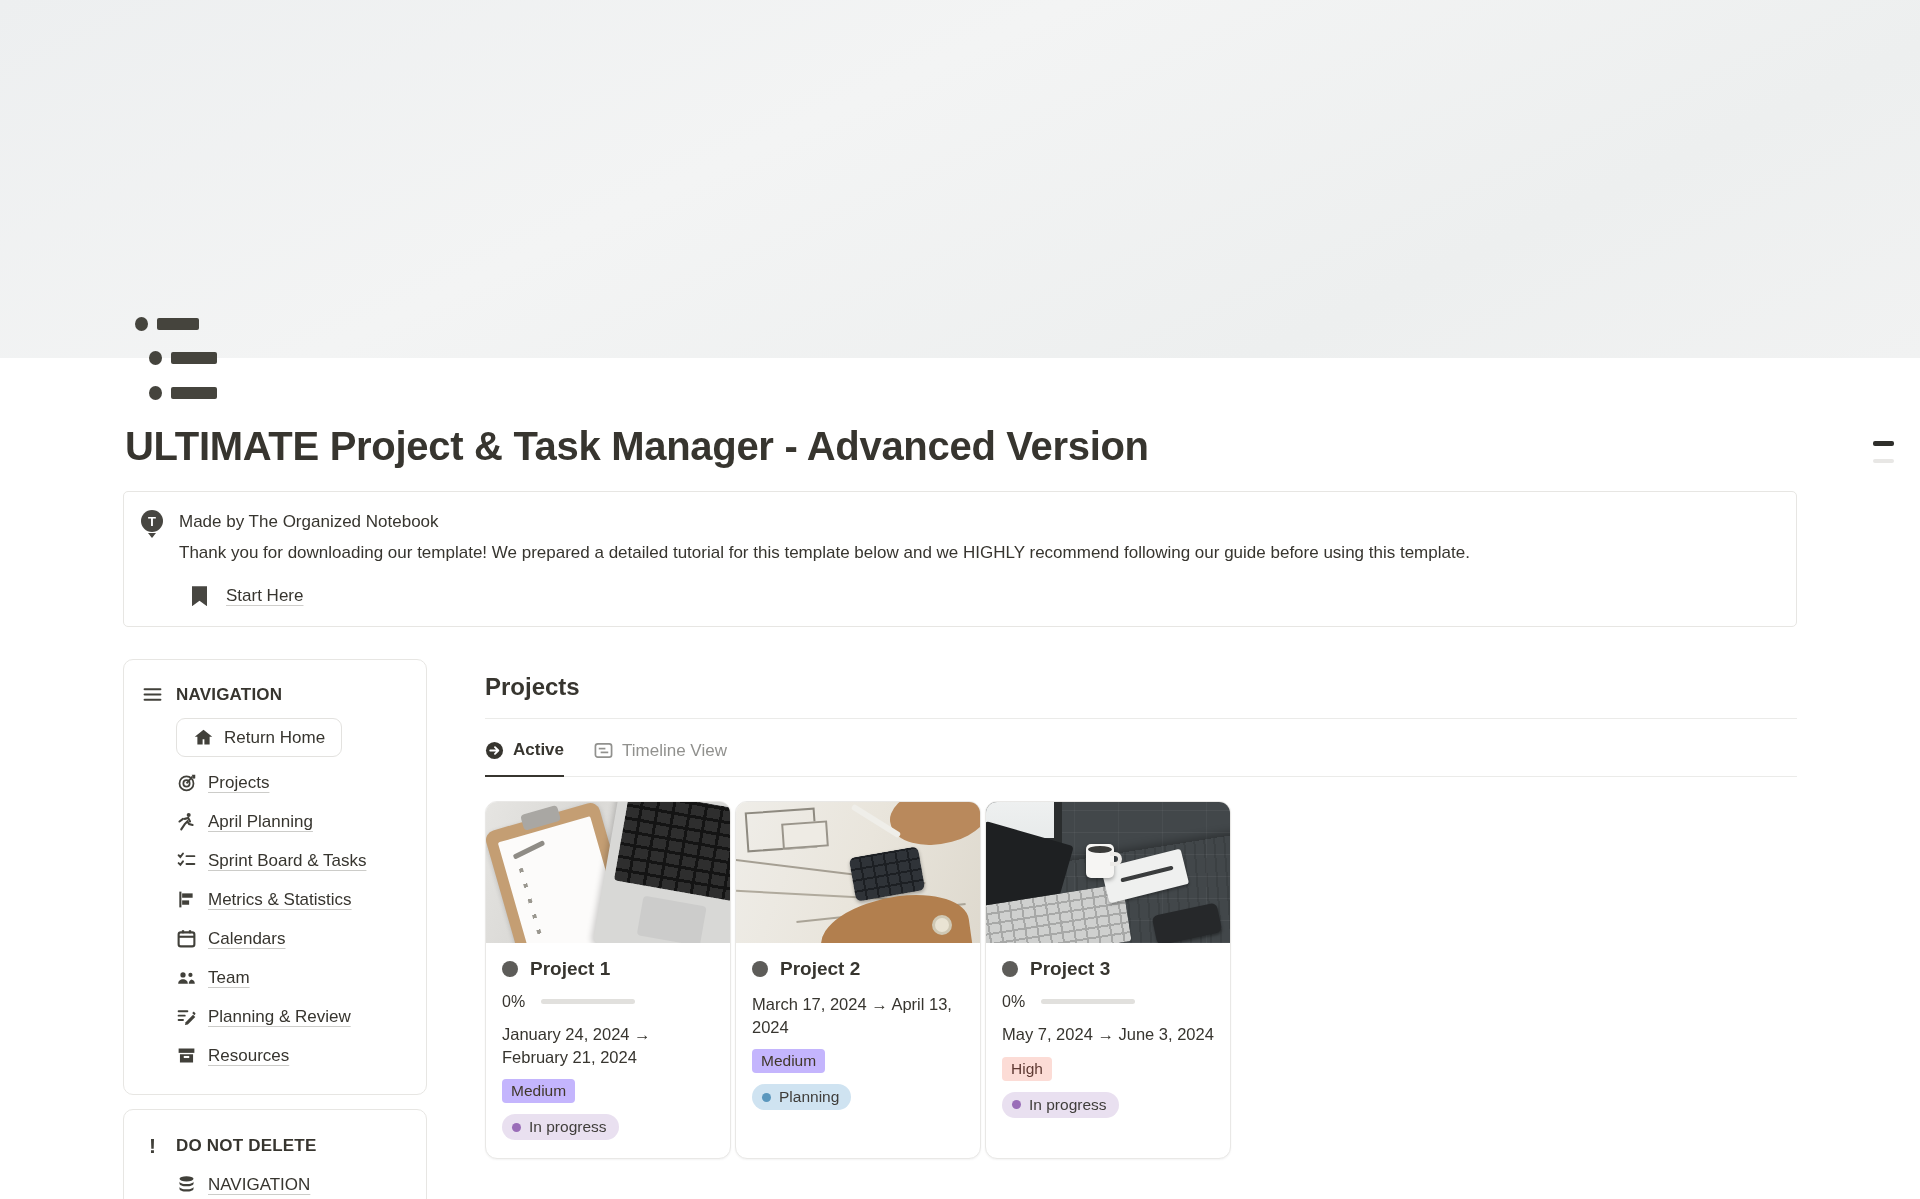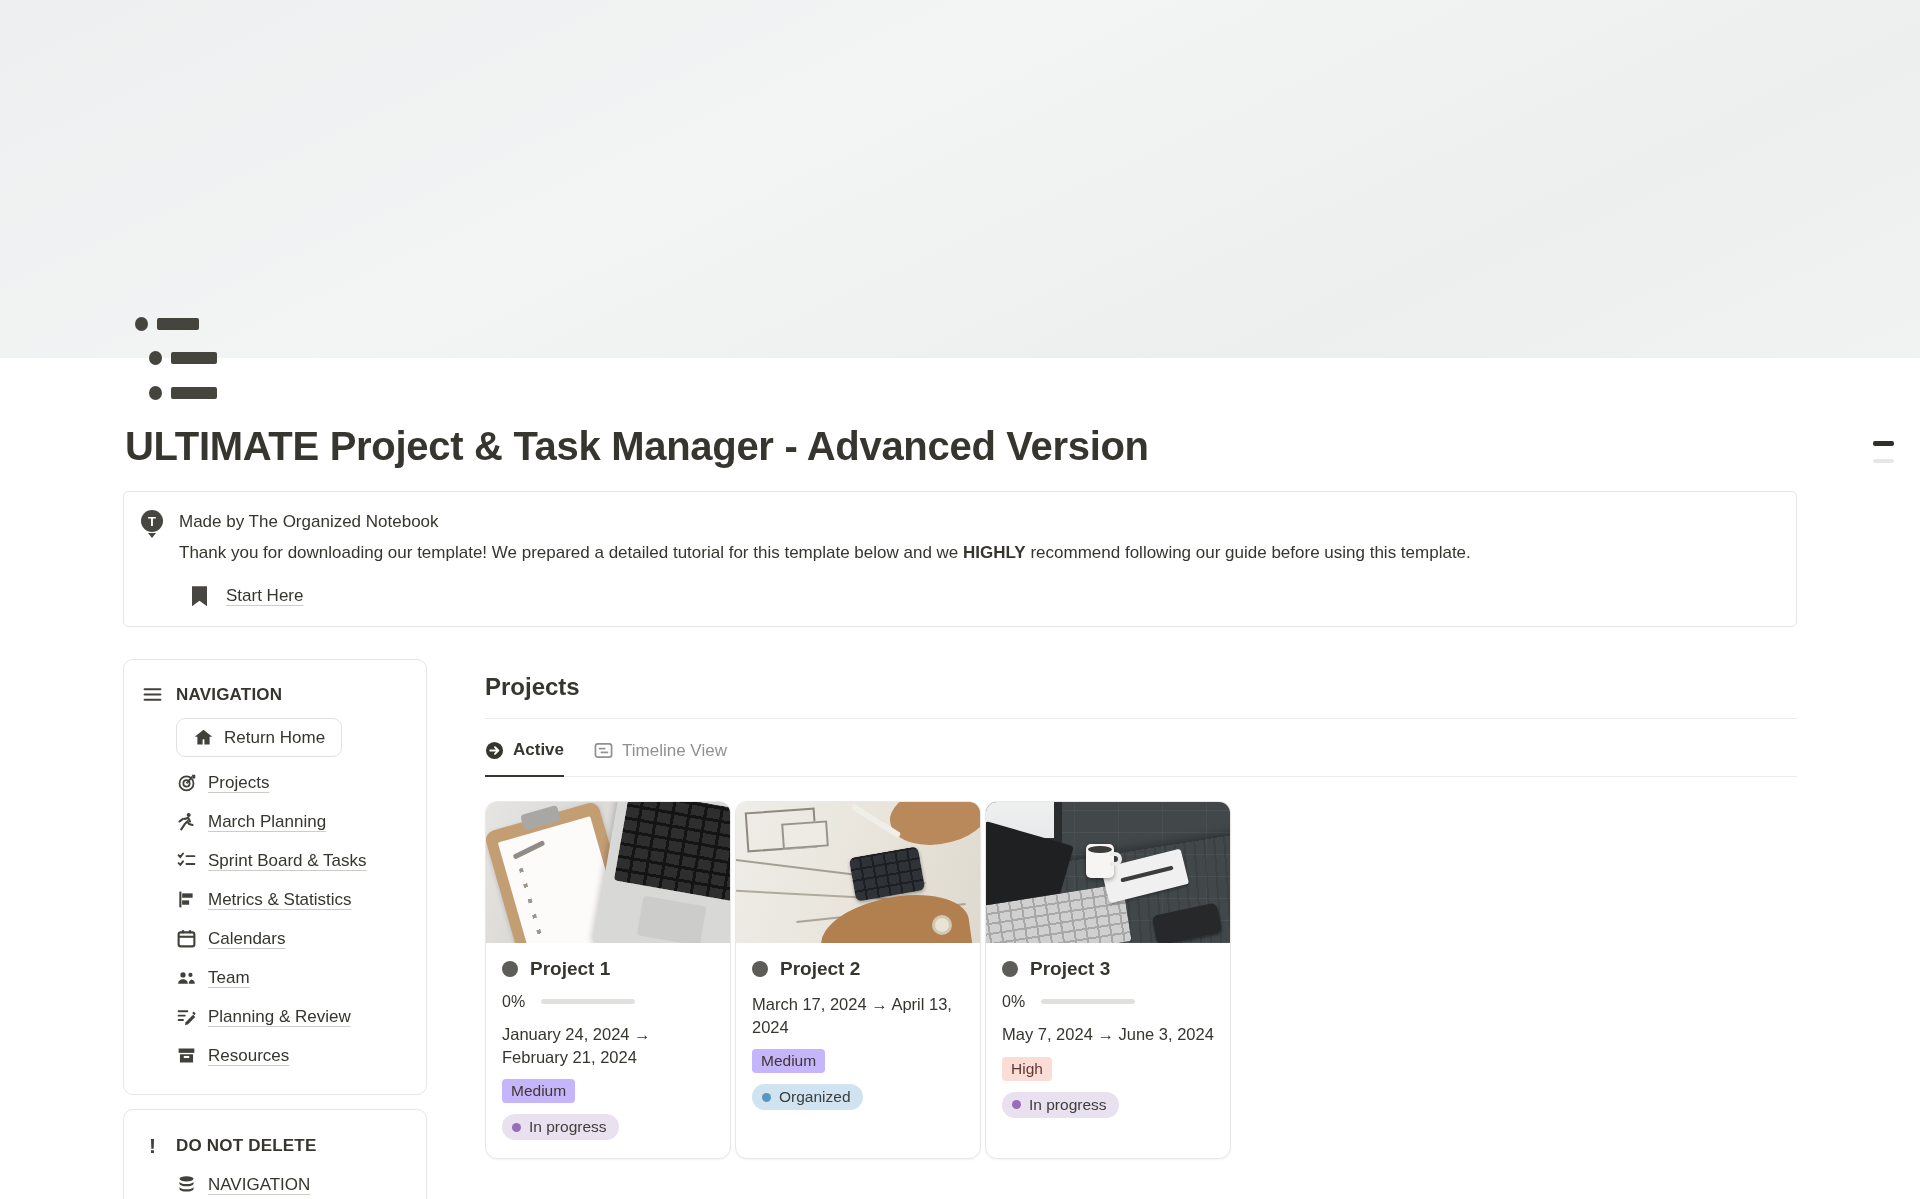--- a/index.html
+++ b/index.html
@@ -22,21 +22,21 @@
   .pi-dot { width:13px; height:14px; border-radius:50%; background:#45443d; }
   .pi-bar { width:46px; height:12px; border-radius:2px; background:#45443d; }
   h1.title { font-size:40px; font-weight:700; letter-spacing:-0.3px; margin:24px 0 0 2px; }
   
   .callout { margin-top:22px; border:1px solid #e7e6e3; border-radius:5px; padding:18px 16px 20px; display:flex; gap:13px; background:#fff; }
   .bulb { width:26px; height:26px; flex:0 0 auto; position:relative; }
   .bulb-head { width:22px; height:22px; border-radius:50%; background:#474641; color:#fff; font-size:13px; font-weight:700; display:flex; align-items:center; justify-content:center; margin-left:1px; }
   .bulb-base { width:8px; height:5px; background:#474641; margin:1px 0 0 8px; clip-path:polygon(0 0,100% 0,50% 100%); }
   .callout-head { font-weight:400; font-size:17px; margin-top:2px; }
   .callout-body { font-size:17px; line-height:1.55; margin-top:8px; }
-  .callout-body b { font-weight:700; }
+  .callout-body b { font-weight:400; }
   .start-row { display:flex; align-items:center; gap:19px; margin:20px 0 0 13px; }
   .bm-icon { width:15px; height:20px; background:#474641; clip-path:polygon(0 0,100% 0,100% 100%,50% 72%,0 100%); }
   .link-underline { text-decoration:underline; text-decoration-color:#cfcecb; text-underline-offset:4px; font-size:17px; }
   
   .columns { display:flex; gap:58px; margin-top:32px; align-items:flex-start; }
   .sidebar { width:304px; flex:0 0 auto; }
   .side-box { border:1px solid #e7e6e3; border-radius:10px; padding:24px 18px 10px; background:#fff; }
   .side-box + .side-box { margin-top:14px; padding-bottom:60px; }
   .side-head { display:flex; align-items:center; gap:13px; font-weight:700; font-size:17px; letter-spacing:0.2px; }
   .icn { width:21px; height:21px; flex:0 0 auto; color:#41403a; }
@@ -194,21 +194,21 @@
           </li>
           <li>
             <svg class="icn" viewBox="0 0 24 24">
                 <circle cx="14.5" cy="4.5" r="2.3" fill="#41403a"></circle>
                 <g stroke="#41403a" stroke-width="2.4" stroke-linecap="round" fill="none">
                   <path d="M6 21l4-6 3-3 2 3 4 1"></path>
                   <path d="M10 9l4-1 2 4"></path>
                   <path d="M4 12l4-3"></path>
                 </g>
               </svg>
-            <span class="nav-label">March Planning</span>
+            <span class="nav-label">April Planning</span>
           </li>
           <li>
             <svg class="icn" viewBox="0 0 24 24">
                 <g stroke="#41403a" stroke-width="2.2" fill="none" stroke-linecap="round">
                   <path d="M3 6l2 2 3-4"></path>
                   <path d="M3 15l2 2 3-4"></path>
                   <line x1="12" y1="7" x2="21" y2="7"></line>
                   <line x1="12" y1="16" x2="21" y2="16"></line>
                 </g>
               </svg>
@@ -356,21 +356,21 @@
             <div class="card-title-row">
               <div class="card-dot"></div>
               <div class="card-title">Project 2</div>
             </div>
             <div class="dates">March 17, 2024 → April 13, 2024</div>
             <div>
               <span class="tag tag-yellow">Medium</span>
             </div>
             <div class="pill pill-blue">
               <span class="pill-dot dot-blue"></span>
-              <span>Organized</span>
+              <span>Planning</span>
             </div>
           </div>
         </div>
 
         <div class="card">
           <div class="card-img art-p3">
             <div class="shape p3-window"></div>
             <div class="shape p3-winbar"></div>
             <div class="shape p3-desk"></div>
             <div class="shape p3-paper"></div>

